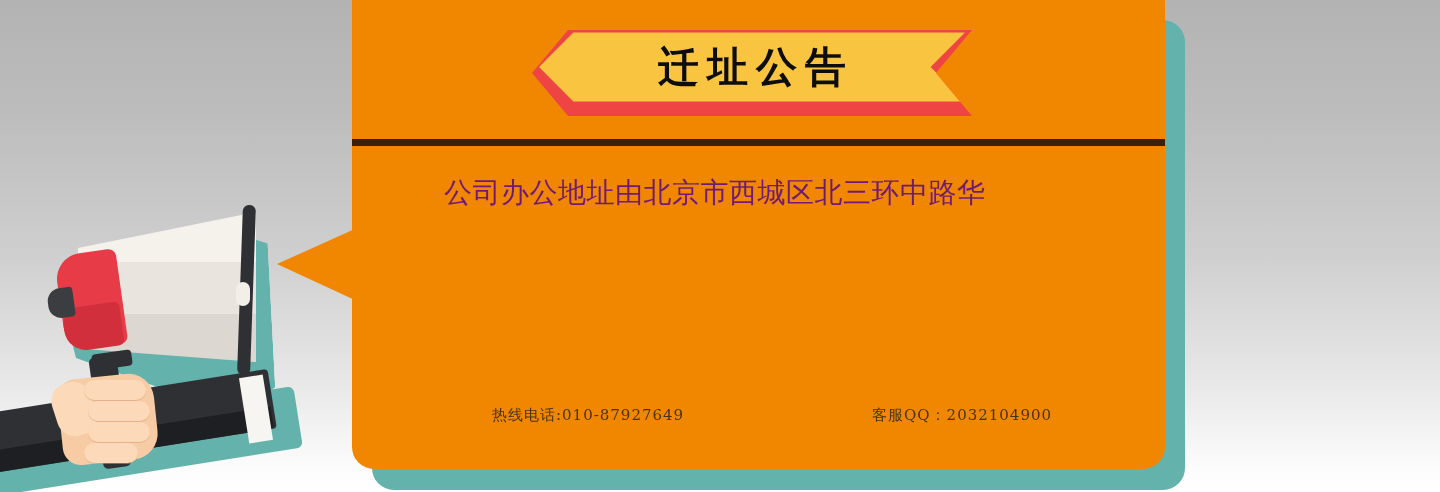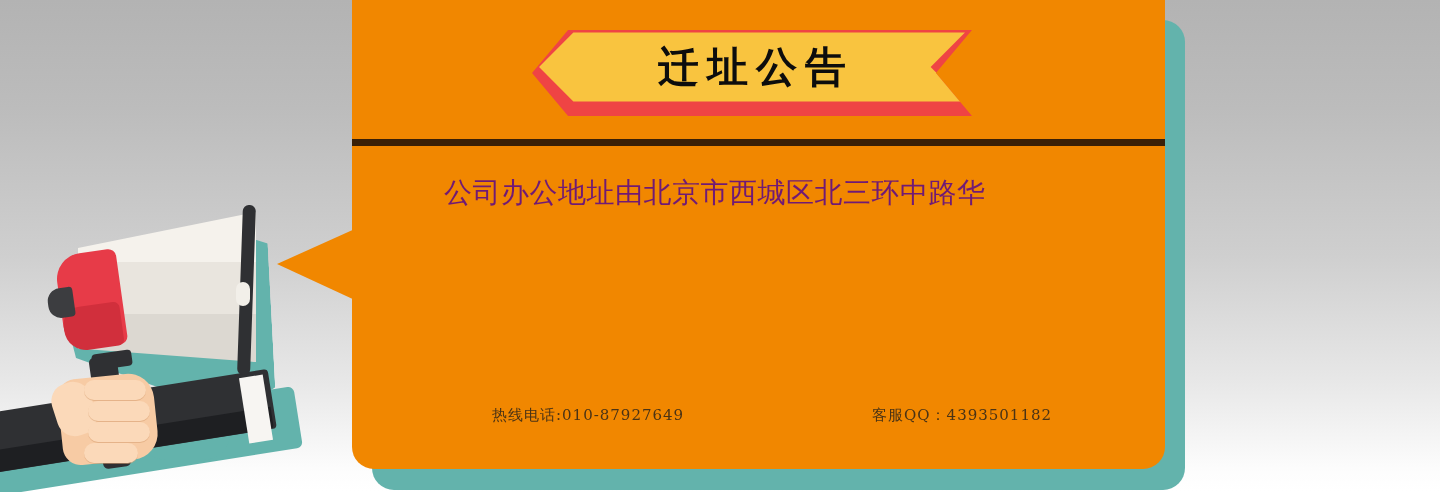--- a/index.html
+++ b/index.html
@@ -408,19 +408,19 @@
       </div>
 
       <div class="divider"></div>
 
       <div class="body-text">
         <div class="body-line">公司办公地址由北京市西城区北三环中路华</div>
       </div>
 
       <div class="footer">
         <div class="contact phone">热线电话:010-87927649</div>
-        <div class="contact qq">客服QQ：4393501182</div>
+        <div class="contact qq">客服QQ：2032104900</div>
       </div>
 
     </div>
   </div>
 
 </div>
 
 </body></html>

